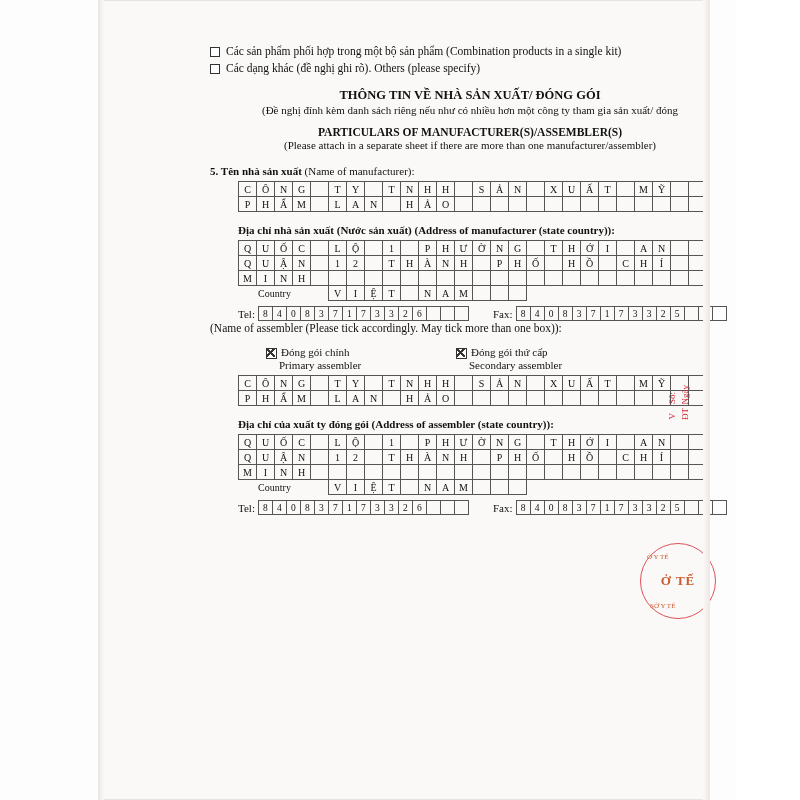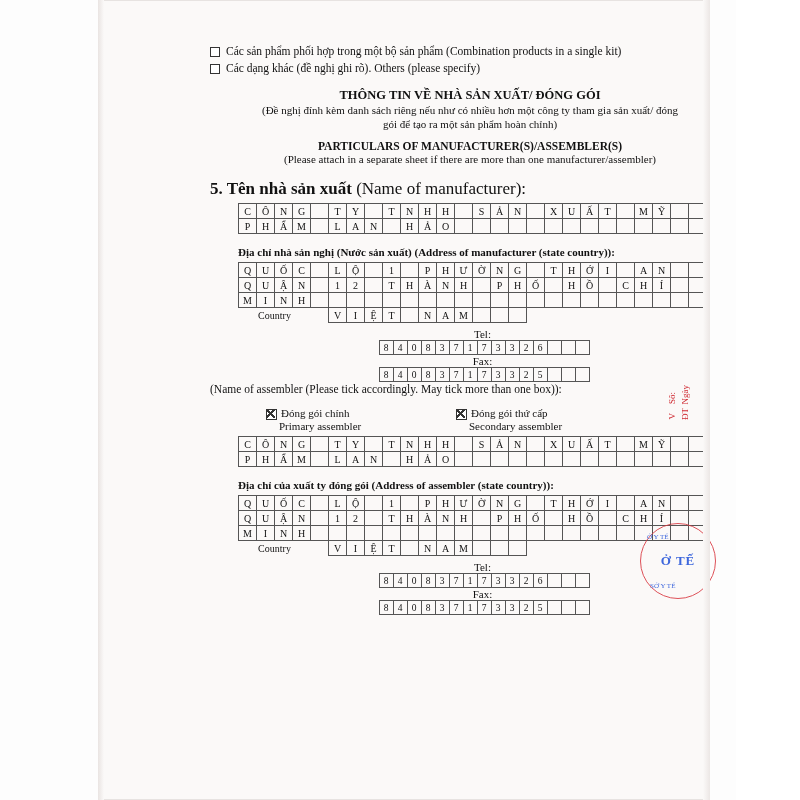--- a/index.html
+++ b/index.html
@@ -33,35 +33,35 @@
   .box{
     display:inline-block;width:8px;height:8px;border:1px solid #333;
     margin-top:3px;flex:0 0 auto;background:#fff;
   }
   .ctr{text-align:center;}
   .title-vn{font-weight:bold;font-size:12.5px;margin-top:12px;}
   .sub-vn{font-size:11px;line-height:14px;}
   .title-en{font-weight:bold;font-size:11.5px;margin-top:9px;}
   .sub-en{font-size:11px;line-height:14px;}
 
-  .sect{margin-top:13px;font-size:17px;font-weight:bold;}
+  .sect{margin-top:13px;font-size:11px;font-weight:bold;}
   .sect .norm{font-weight:normal;}
   .sub-head{margin-top:12px;margin-left:28px;font-size:11px;font-weight:bold;}
   .sub-head .norm{font-weight:bold;}
 
   
   .grid{margin-left:28px;margin-top:4px;border-collapse:collapse;}
   .grid td{
     width:17px;height:14px;border:1px solid #555;
     text-align:center;vertical-align:middle;
     font-size:10px;font-family:"Liberation Serif",serif;
     padding:0;letter-spacing:0;
   }
   .grid td.nb{border:none;}
-  .telrow{margin-left:28px;margin-top:5px;display:flex;align-items:center;font-size:11px;flex-direction:column;}
+  .telrow{margin-left:28px;margin-top:5px;display:flex;align-items:center;font-size:11px;}
   .telrow .lbl{margin-right:3px;}
   .telgrid{border-collapse:collapse;}
   .telgrid td{width:13px;height:13px;border:1px solid #555;text-align:center;font-size:9.5px;padding:0;}
   .gap{width:24px;display:inline-block;}
 
   .ticks{margin-left:56px;margin-top:10px;display:flex;font-size:11px;}
   .tickcol{width:190px;}
   .tickrow{display:flex;align-items:flex-start;gap:4px;}
   .tickbox{
     width:9px;height:9px;border:1px solid #333;margin-top:2px;position:relative;background:#fff;flex:0 0 auto;
@@ -75,23 +75,23 @@
   .ticklabel2{margin-left:13px;font-size:11px;}
 
   
   .sidered{
     position:absolute;right:18px;top:385px;width:26px;
     color:#cf2b33;font-size:9px;line-height:11px;text-align:center;
     transform:rotate(0deg);
   }
   .sidered div{writing-mode:vertical-rl;transform:rotate(180deg);display:inline-block;}
   .stamp{
-    position:absolute;right:-6px;top:523px;width:74px;height:74px;
+    position:absolute;right:-6px;top:543px;width:74px;height:74px;
     border:1.5px solid #d8333c;border-radius:50%;
-    color:#1d4ed8;opacity:.85;
+    color:#c2410c;opacity:.85;
   }
   .stamp .st-in{
     position:absolute;left:50%;top:50%;transform:translate(-50%,-50%);
     font-size:13px;font-weight:bold;letter-spacing:1px;
   }
   .stamp .st-top{
     position:absolute;left:6px;top:9px;font-size:7px;
   }
   .stamp .st-bot{
     position:absolute;left:9px;bottom:8px;font-size:7px;
@@ -109,21 +109,20 @@
         <span class="box"></span>
         <span class="line">Các sản phẩm phối hợp trong một bộ sản phẩm (Combination products in a single kit)</span>
       </div>
       <div class="chk-line">
         <span class="box"></span>
         <span class="line">Các dạng khác (đề nghị ghi rõ). Others (please specify)</span>
       </div>
 
       <div class="ctr title-vn">THÔNG TIN VỀ NHÀ SẢN XUẤT/ ĐÓNG GÓI</div>
       <div class="ctr sub-vn">(Đề nghị đính kèm danh sách riêng nếu như có nhiều hơn một công ty tham gia sản xuất/ đóng</div>
-      <div class="ctr sub-vn">gói để tạo ra một sản phẩm hoàn chỉnh)</div>
 
       <div class="ctr title-en">PARTICULARS OF MANUFACTURER(S)/ASSEMBLER(S)</div>
       <div class="ctr sub-en">(Please attach in a separate sheet if there are more than one manufacturer/assembler)</div>
 
       <div class="sect">
         <span>5.</span>
         <span>Tên nhà sản xuất</span>
         <span class="norm">(Name of manufacturer):</span>
       </div>
 
@@ -182,21 +181,21 @@
           <td></td>
               <td></td>
               <td></td>
           <td></td>
               <td></td>
         </tr>
       </tbody>
         </table>
 
       <div class="sub-head">
-        <span>Địa chỉ nhà sản nghị</span>
+        <span>Địa chỉ nhà sản xuất</span>
         <span class="norm">(Nước sản xuất) (Address of manufacturer (state country)):</span>
       </div>
 
       <table class="grid">
         <tbody>
             <tr>
           <td>Q</td>
               <td>U</td>
               <td>Ố</td>
               <td>C</td>

